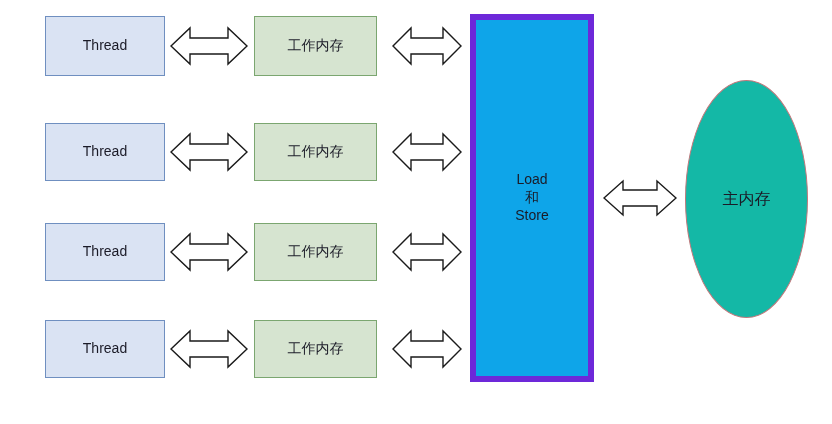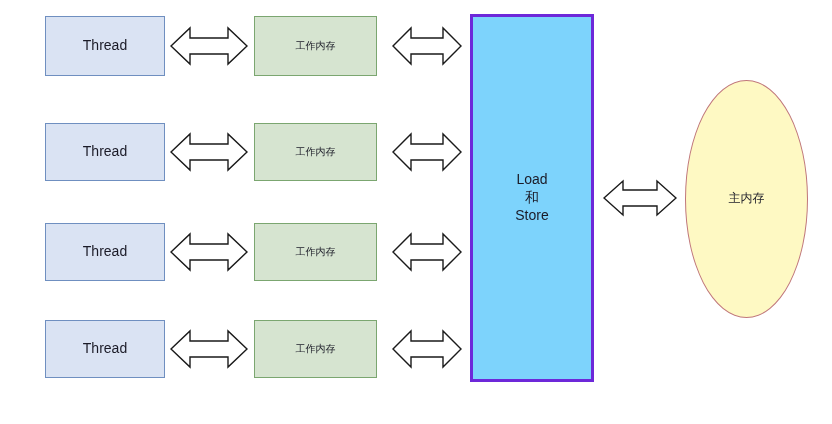--- a/index.html
+++ b/index.html
@@ -34,35 +34,35 @@
 
   .thread-box {
     background: #dae3f3;
     border: 1px solid #6f8fc0;
     font-size: 14px;
   }
 
   .memory-box {
     background: #d6e4d0;
     border: 1px solid #7ba670;
-    font-size: 10px;
+    font-size: 14px;
     text-align: center;
   }
 
   .loadstore-box {
-    background: #7dd3fc;
-    border: 3px solid #6d28d9;
+    background: #0ea5e9;
+    border: 6px solid #6d28d9;
     font-size: 14px;
   }
 
   .main-memory-ellipse {
-    background: #fef9c3;
+    background: #14b8a6;
     border: 1px solid #c0777b;
     border-radius: 50%;
-    font-size: 12px;
+    font-size: 16px;
   }
 
   
   .arrow {
     position: absolute;
   }
   .arrow svg {
     display: block;
     width: 100%;
     height: 100%;

